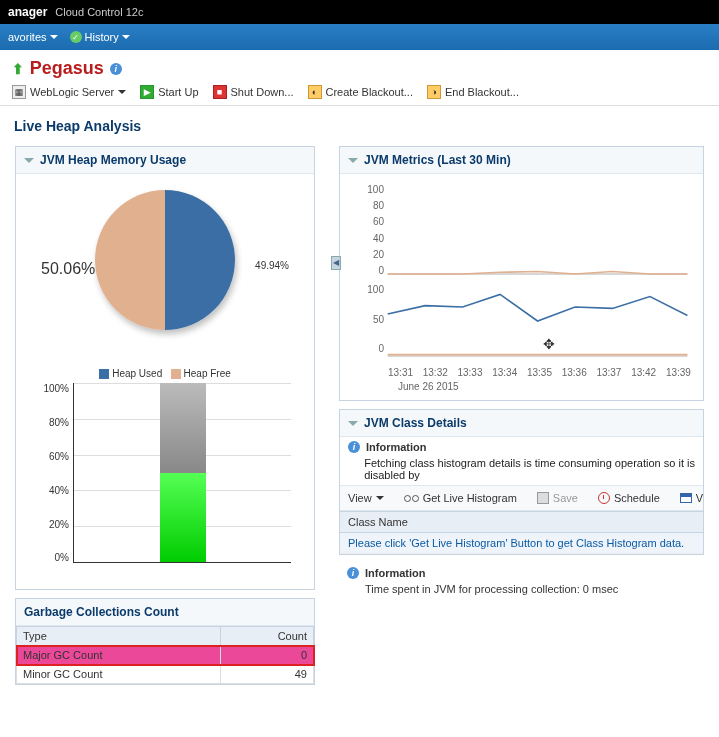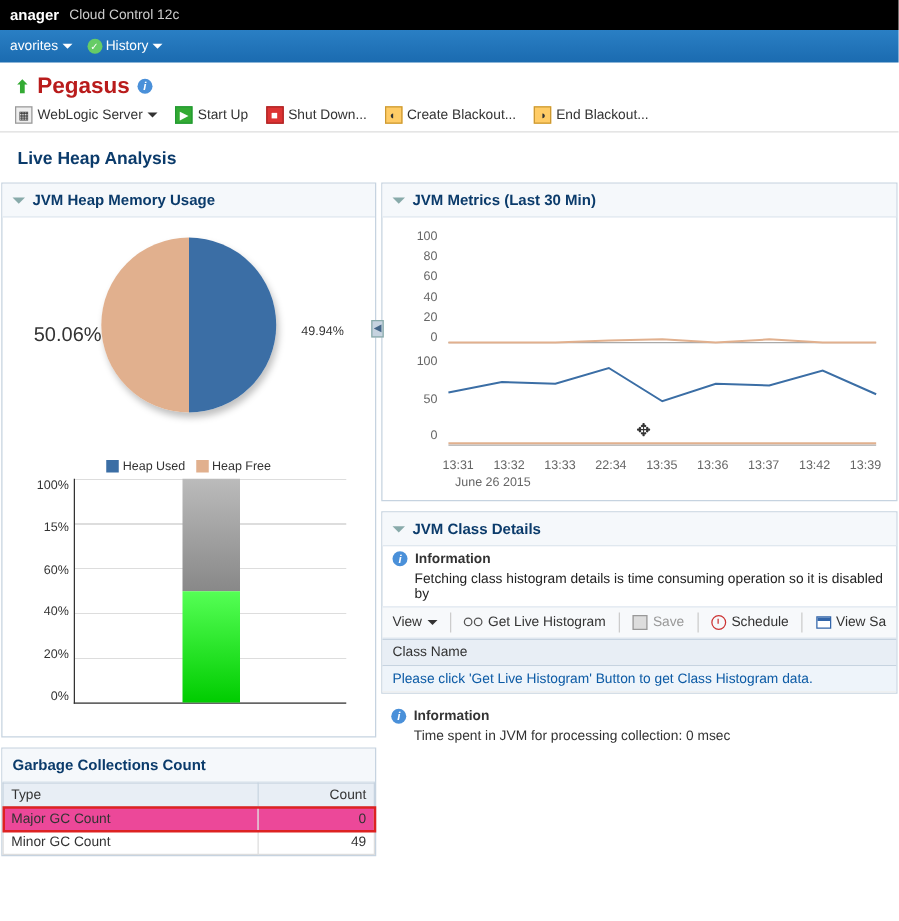--- a/index.html
+++ b/index.html
@@ -17,21 +17,21 @@
 .target-name .name { color: #b91c1c; font-weight: bold; font-size: 18px; }
 .info-icon { width: 12px; height: 12px; border-radius: 50%; background: #4a90d9; color: #fff; display: inline-flex; align-items: center; justify-content: center; font-size: 9px; font-weight: bold; font-style: italic; }
 .toolbar { display: flex; align-items: center; gap: 14px; font-size: 11px; color: #333; }
 .toolbar .tb-item { display: flex; align-items: center; gap: 4px; cursor: pointer; }
 .icon-box { width: 14px; height: 14px; display: inline-flex; align-items: center; justify-content: center; border: 1px solid #999; background: #eee; font-size: 9px; }
 .icon-play { background: #3a3; color: #fff; border-color: #293; }
 .icon-stop { background: #d33; color: #fff; border-color: #a22; }
 .icon-create { background: #fc6; border-color: #c93; }
 .icon-end { background: #fc6; border-color: #c93; }
 .page-title { color: #0b3b6b; font-weight: bold; font-size: 14px; padding: 12px 14px; }
-.content { display: flex; gap: 4px; padding: 0 1px 10px; }
+.content { display: flex; gap: 24px; padding: 0 15px 10px; }
 .col-left { width: 300px; }
 .col-right { flex: 1; min-width: 0; }
 .panel { border: 1px solid #c6d3e0; margin-bottom: 8px; background: #fff; }
 .panel-header { display: flex; align-items: center; gap: 6px; padding: 6px 8px; background: #f5f8fb; border-bottom: 1px solid #e0e8ef; }
 .panel-header .tri { width: 0; height: 0; border-top: 5px solid #8aa; border-left: 5px solid transparent; border-right: 5px solid transparent; transform: none; }
 .panel-title { color: #0b3b6b; font-weight: bold; font-size: 12px; }
 .panel-body { padding: 6px 8px; }
 .pie-wrap { position: relative; width: 260px; height: 170px; margin: 8px auto; }
 .pie { width: 140px; height: 140px; border-radius: 50%; margin: 10px auto; position: relative; }
 .pie-label-l { position: absolute; left: 6px; top: 70px; font-size: 16px; }
@@ -147,21 +147,21 @@
         </div>
         <div class="pie-legend">
           <span class="swatch blue"></span><span>Heap Used</span>
           &nbsp;
           <span class="swatch peach"></span><span>Heap Free</span>
         </div>
 
         <div class="bar-chart">
           <div class="ylabels">
             <span>100%</span>
-            <span>15%</span>
+            <span>80%</span>
             <span>60%</span>
             <span>40%</span>
             <span>20%</span>
             <span>0%</span>
           </div>
           <div class="plot">
             <div class="bar-col">
               <div class="bar-free" id="bar-free" style="bottom: 50%; height: 50%;"></div>
               <div class="bar-used" id="bar-used" style="height: 50%;"></div>
             </div>
@@ -223,21 +223,21 @@
               <line x1="40" x2="376" y1="88" y2="88" stroke="#aaa"></line>
               <path d="M40 88 L82 88 L124 88 L166 86.32 L208 85.48 L250 88 L292 85.48 L334 88 L376 88" fill="none" stroke="#e1b08e" stroke-width="1.6"></path>
               <line x1="40" x2="376" y1="170" y2="170" stroke="#aaa"></line>
               <path d="M40 128 L82 119.6 L124 121 L166 108.4 L208 135 L250 121 L292 122.4 L334 110.5 L376 129.4" fill="none" stroke="#3b6ea5" stroke-width="1.6"></path>
               <path d="M40 168.6 L82 168.6 L124 168.6 L166 168.6 L208 168.6 L250 168.6 L292 168.6 L334 168.6 L376 168.6" fill="none" stroke="#e1b08e" stroke-width="1.6"></path>
             </svg>
           <div class="xaxis" id="metrics-x">
               <span>13:31</span>
               <span>13:32</span>
               <span>13:33</span>
-              <span>22:34</span>
+              <span>13:34</span>
               <span>13:35</span>
               <span>13:36</span>
               <span>13:37</span>
               <span>13:42</span>
               <span>13:39</span>
             </div>
           <div class="xdate">June 26 2015</div>
           <div class="move-cursor">✥</div>
         </div>
       </div>

